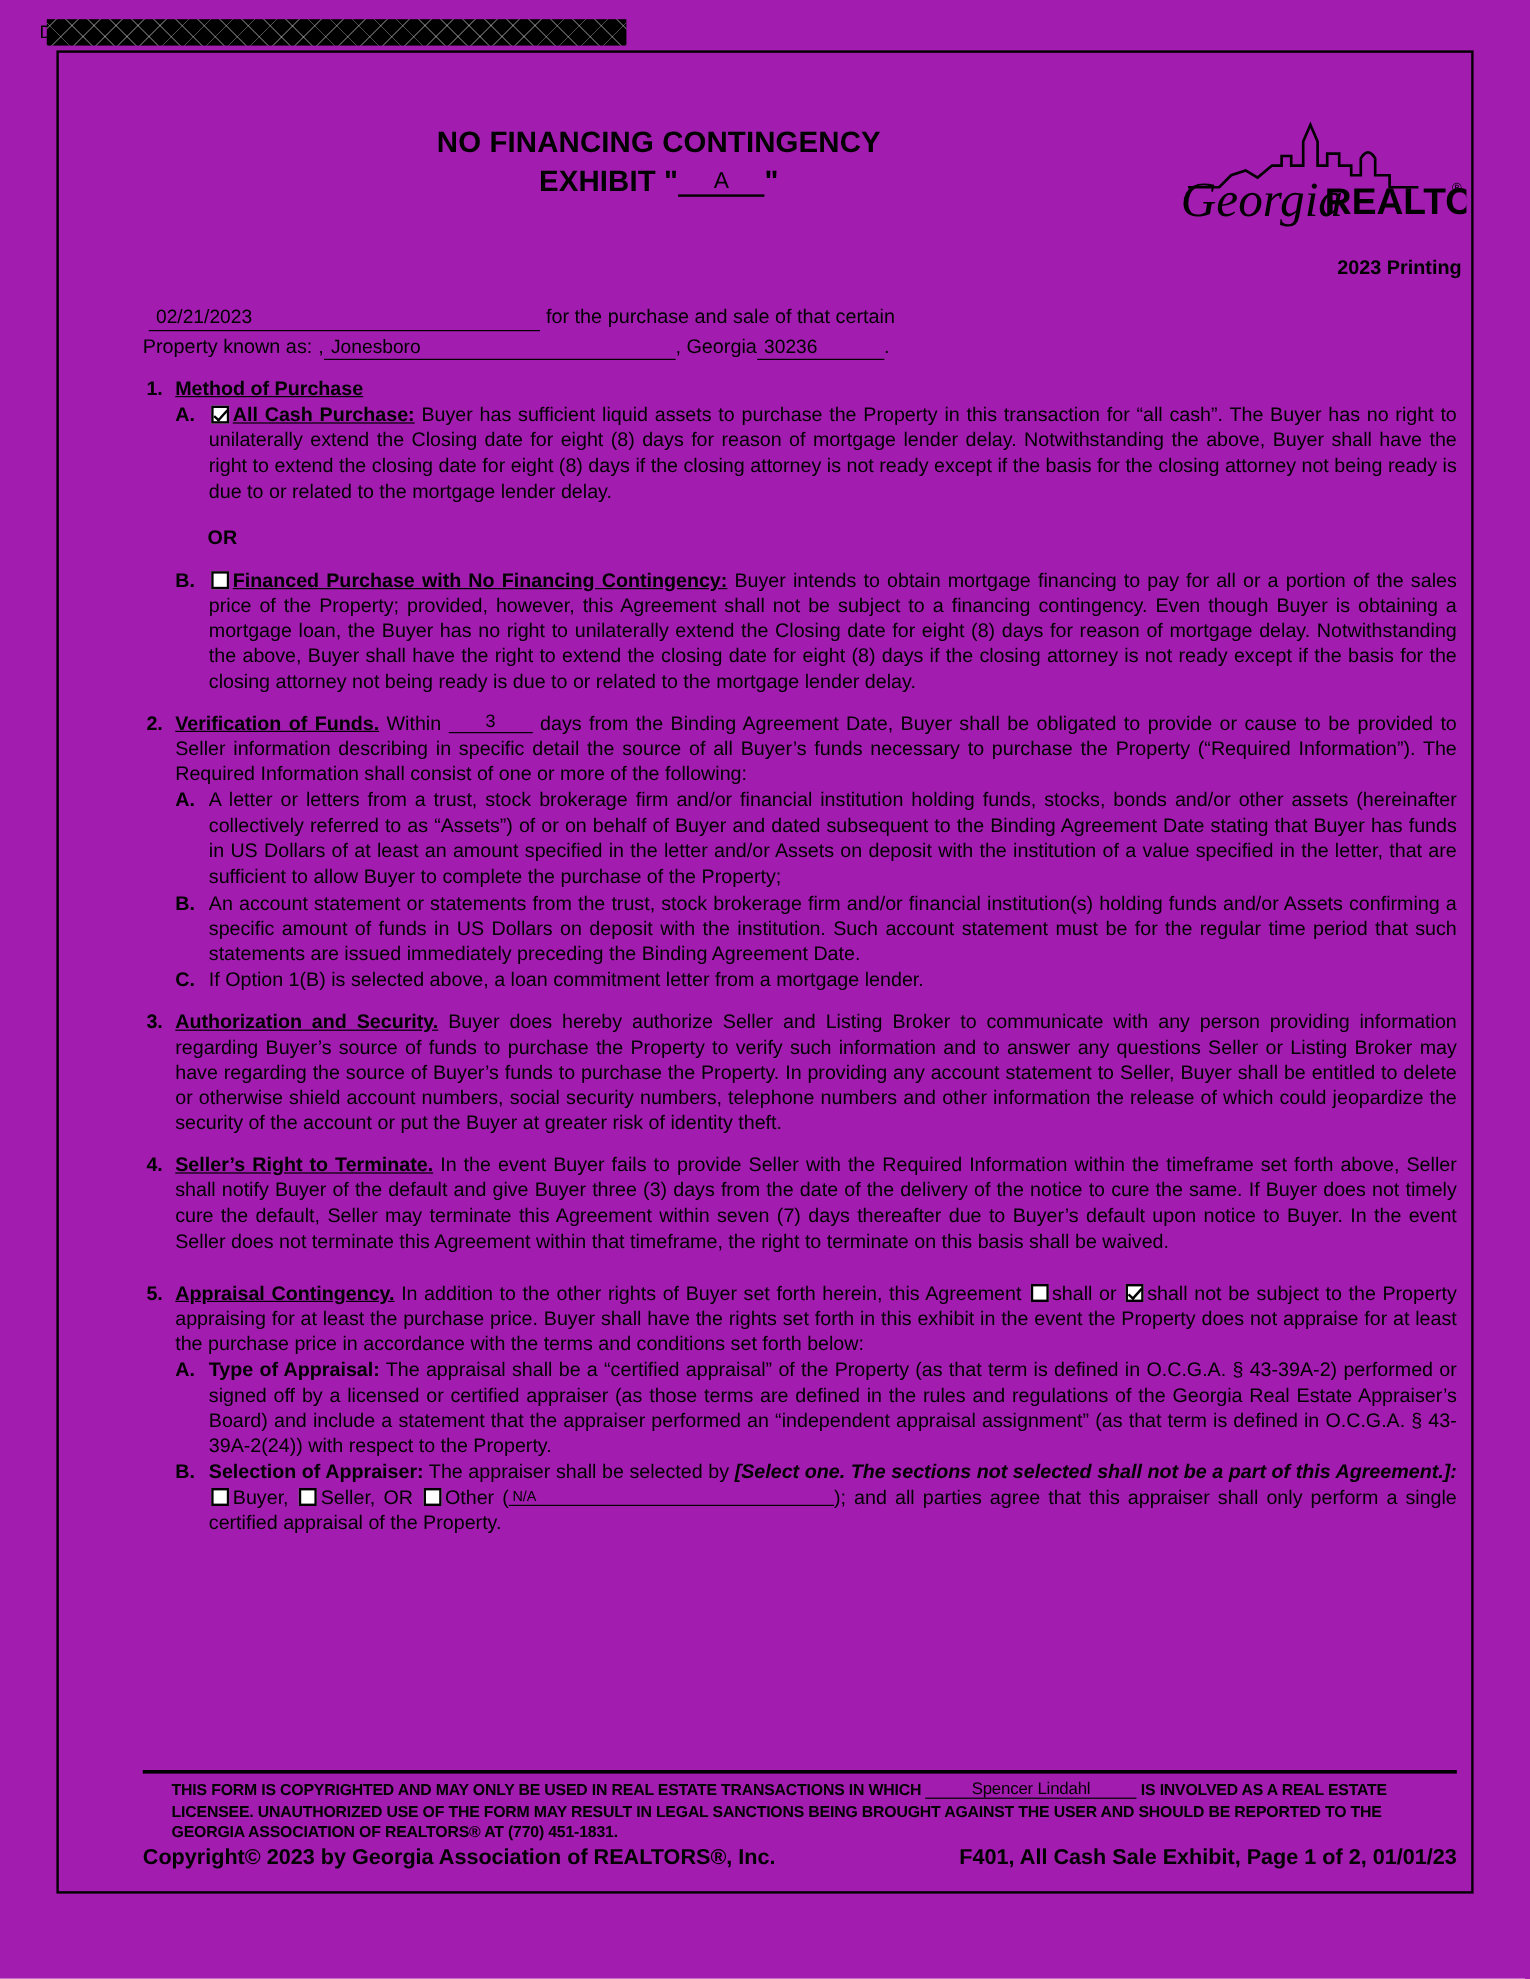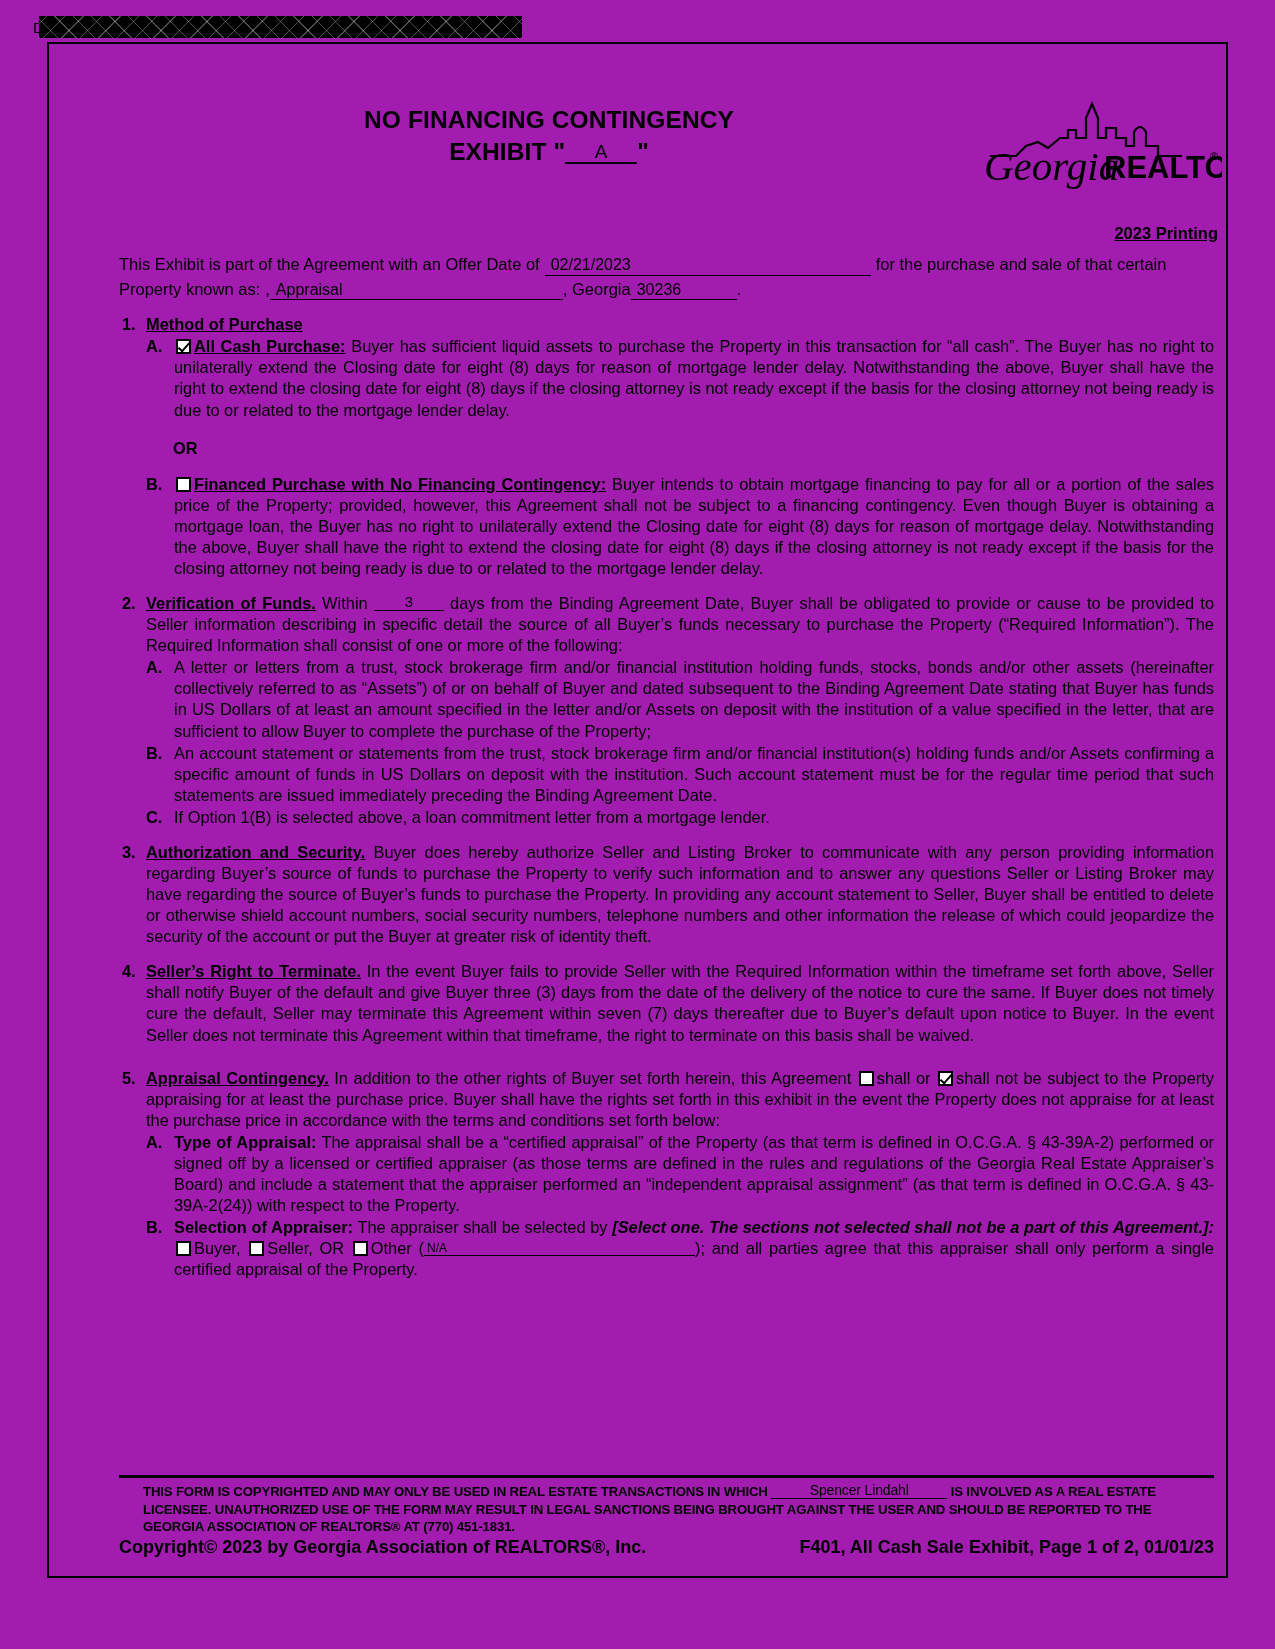--- a/index.html
+++ b/index.html
@@ -97,24 +97,23 @@
     right: -8px;
     top: 2px;
     width: 240px;
     height: 92px;
   }
   .logo svg { display:block; }
 
   .printing {
     position: absolute;
     right: -4px;
-    top: 128px;
+    top: 118px;
     font-size: 16.5px;
     font-weight: bold;
-    text-decoration: underline;
   }
 
   
   .intro {
     margin-top: 18px;
     font-size: 16.5px;
     line-height: 1.30;
   }
   .intro-row {
     display: flex;
@@ -285,31 +284,30 @@
             <text x="122" y="80" font-family="'Liberation Sans', sans-serif" font-size="31" font-weight="bold" fill="#000">REALTORS</text>
             <text x="228" y="62" font-family="'Liberation Sans', sans-serif" font-size="11" fill="#000">®</text>
           </svg>
         </div>
 
         <div class="printing">2023 Printing</div>
       </div>
 
       <div class="intro">
         <div class="intro-row">
-          <span>This Exhibit is part of the Agreement with an Offer Date of</span>
           <span class="sp"></span>
           <span class="fill date">02/21/2023</span>
           <span class="sp"></span>
           <span>for the purchase and sale of that certain</span>
         </div>
         <div class="intro-row">
           <span>Property known as:</span>
           <span class="sp"></span>
           <span>,</span>
-          <span class="fill city">Appraisal</span>
+          <span class="fill city">Jonesboro</span>
           <span>, Georgia</span>
           <span class="fill zip">30236</span>
           <span>.</span>
         </div>
       </div>
 
       <div class="sec">
         <span class="num">1.</span>
         <span class="u">Method of Purchase</span>
         <div class="sub">

